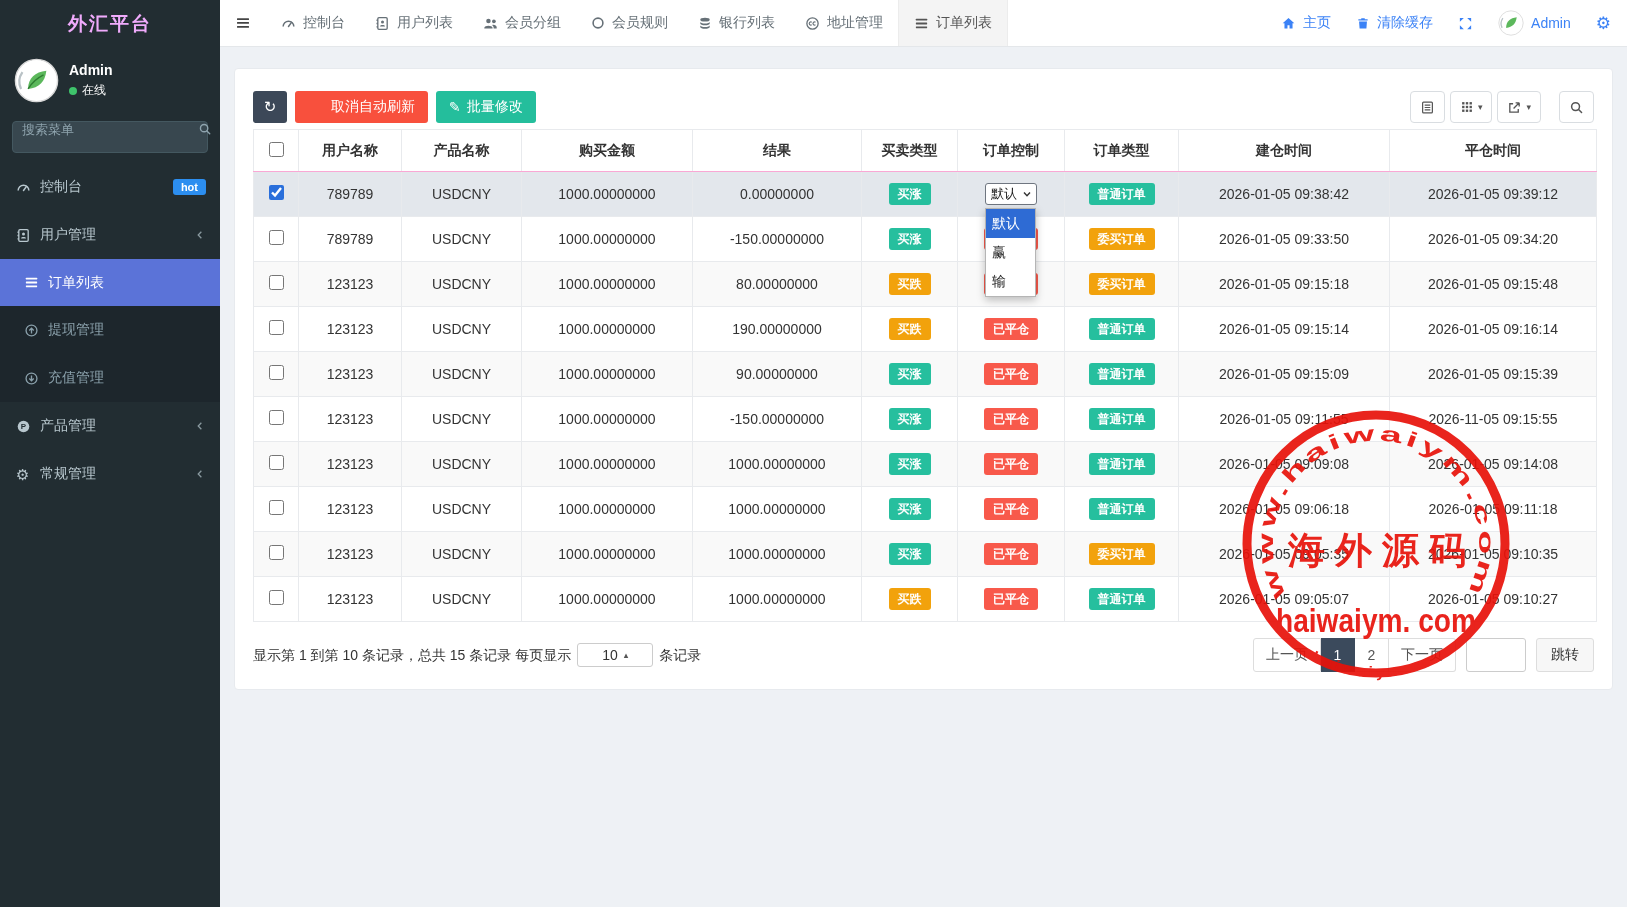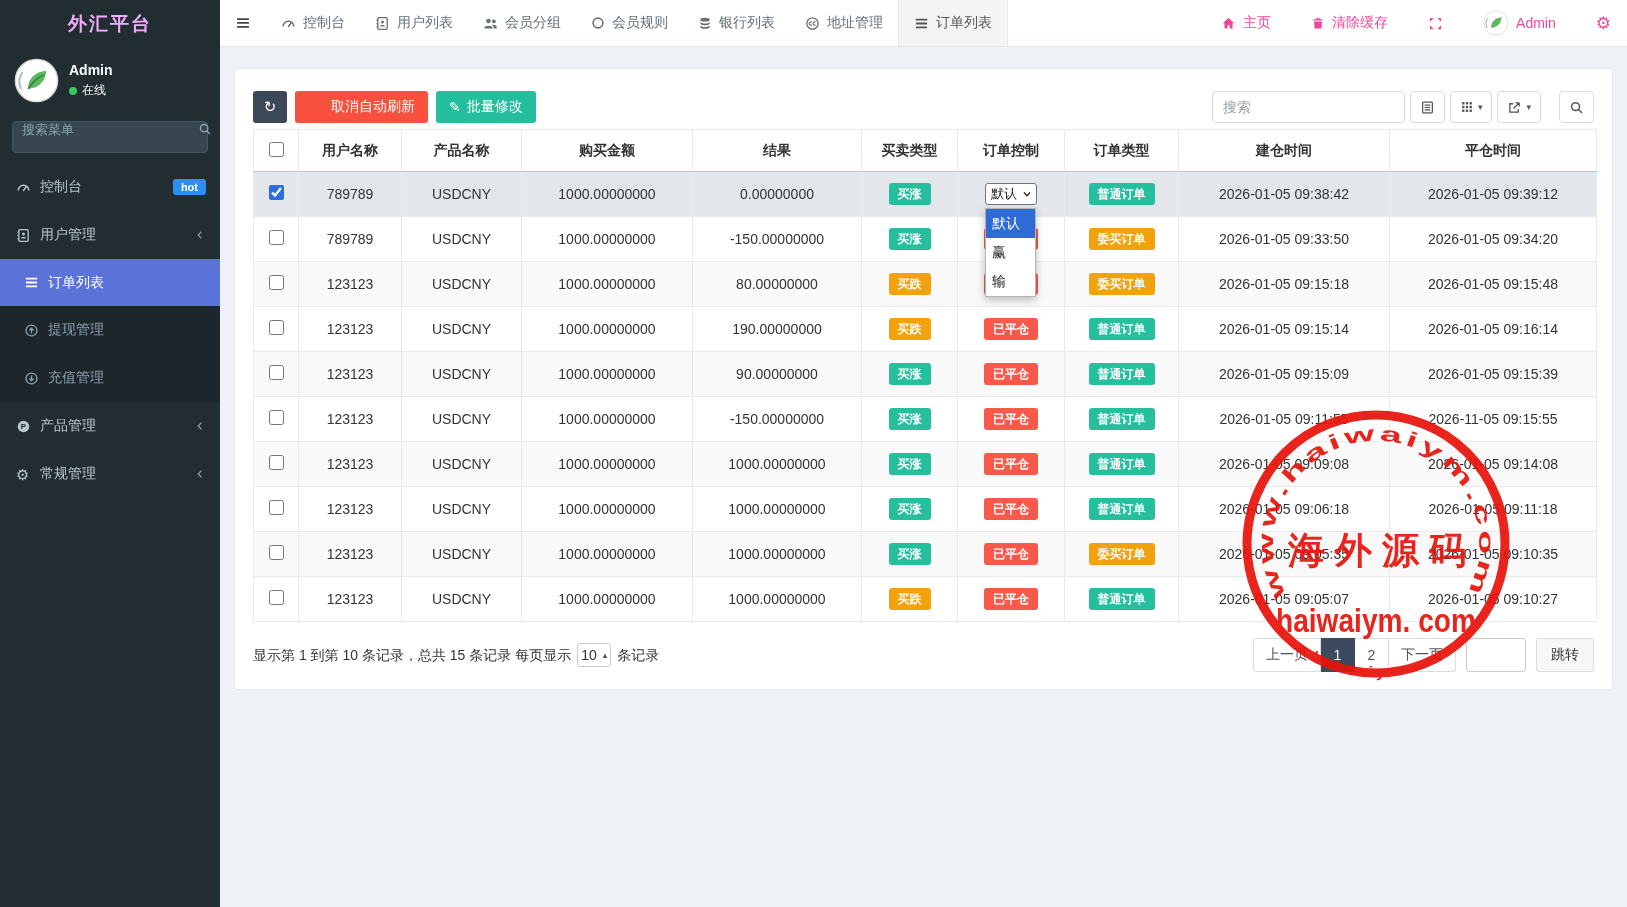--- a/index.html
+++ b/index.html
@@ -26,21 +26,21 @@
   .submenu .menu-item { color:#8aa0ab; padding-left:24px; }
   .submenu .menu-item.active { background:#5b73d8; color:#fff; height:47px; }
   .gear-glyph { font-size:15px; line-height:1; }
 
   
   .navbar { position:absolute; left:220px; top:0; width:1407px; height:47px; background:#fff; border-bottom:1px solid #e4e7ea; display:flex; align-items:stretch; z-index:6; }
   .nav-left { display:flex; align-items:stretch; }
   .nav-burger { display:flex; align-items:center; padding:0 15px; color:#444; cursor:pointer; }
   .nav-item { display:flex; align-items:center; gap:7px; padding:0 15px; color:#667077; font-size:14px; cursor:pointer; }
   .nav-item.active { background:#f4f4f4; border-left:1px solid #ececec; border-right:1px solid #ececec; color:#555; }
-  .nav-right { margin-left:auto; display:flex; align-items:center; gap:40px; padding-right:16px; color:#ec4899; font-size:14px; }
+  .nav-right { margin-left:auto; display:flex; align-items:center; gap:25px; padding-right:16px; color:#3b82f6; font-size:14px; }
   .nav-right .nav-ritem { display:flex; align-items:center; gap:7px; cursor:pointer; }
   .nav-avatar { display:flex; align-items:center; gap:7px; cursor:pointer; }
 
   
   .content { position:absolute; left:220px; top:47px; width:1407px; height:860px; background:#eef1f5; }
   .card { position:absolute; left:14px; top:21px; width:1379px; height:622px; background:#fff; border:1px solid #e7eaee; border-radius:4px; }
 
   .toolbar { position:absolute; left:18px; right:18px; top:22px; height:32px; display:flex; align-items:center; }
   .btn { height:32px; border:none; border-radius:3px; font-size:14px; font-family:inherit; color:#fff; display:inline-flex; align-items:center; gap:6px; padding:0 13px; cursor:pointer; }
   .btn-dark { background:#3c4858; width:34px; justify-content:center; padding:0; font-size:15px; }
@@ -69,21 +69,21 @@
   td.control-cell { position:relative; }
 
   .ctrl-select-wrap { position:relative; display:inline-block; vertical-align:middle; }
   .fake-select { width:52px; height:22px; border:1.5px solid #6f7680; border-radius:3px; background:#fff; display:flex; align-items:center; justify-content:space-between; padding:0 4px 0 5px; font-size:13px; color:#222; cursor:pointer; }
   .select-panel { position:absolute; top:25px; left:0px; width:51px; background:#fff; border:1px solid #b5b5b5; box-shadow:0 3px 8px rgba(0,0,0,.25); z-index:40; }
   .select-option { height:29px; line-height:29px; padding-left:6px; font-size:14px; color:#222; text-align:left; cursor:pointer; }
   .select-option.active { background:#2e6bd4; color:#fff; }
 
   
   .card-footer { position:absolute; left:18px; right:18px; top:566px; height:40px; display:flex; align-items:center; justify-content:space-between; font-size:14px; color:#333; }
-  .pgsize { display:inline-flex; align-items:center; gap:6px; border:1px solid #ccc; border-radius:3px; padding:3px 3px; margin:0 6px; cursor:pointer; background:#fff; }
+  .pgsize { display:inline-flex; align-items:center; gap:6px; border:1px solid #ccc; border-radius:3px; padding:3px 24px; margin:0 6px; cursor:pointer; background:#fff; }
   .pgsize .caret-up { font-size:9px; color:#555; }
   .pager { display:flex; align-items:center; }
   .page-btn { height:34px; min-width:34px; padding:0 12px; background:#fff; border:1px solid #ddd; border-left:none; color:#555; display:inline-flex; align-items:center; justify-content:center; font-size:14px; cursor:pointer; }
   .page-btn.first { border-left:1px solid #ddd; border-radius:3px 0 0 3px; }
   .page-btn.last { border-radius:0 3px 3px 0; }
   .page-btn.num { padding:0; width:34px; }
   .page-btn.active { background:#3b4a5c; border-color:#3b4a5c; color:#fff; }
   .jump-input { width:60px; height:34px; border:1px solid #ccc; border-radius:3px; margin-left:10px; outline:none; padding:0 6px; font-size:14px; }
   .jump-btn { height:34px; padding:0 14px; background:#f7f7f7; border:1px solid #ddd; border-radius:3px; color:#333; font-size:14px; margin-left:10px; cursor:pointer; font-family:inherit; }
 
@@ -342,21 +342,20 @@
       <button class="btn btn-dark">
           <span>↻</span>
         </button>
       <button class="btn btn-red">取消自动刷新</button>
       <button class="btn btn-green">
           <span>✎</span>
           <span>批量修改</span>
         </button>
 
       <span class="tb-right">
-        <input class="search-box" type="text" placeholder="搜索" style="">
         <span class="tbtn">
           <span>
               <svg class="ic" width="15" height="15" viewBox="0 0 16 16" fill="none" stroke="currentColor" stroke-width="1.3">
                 <rect x="2.8" y="2.2" width="10.4" height="11.6" rx="1"></rect>
                 <path d="M5 5.4h6M5 8h6M5 10.6h6"></path>
               </svg>
             </span>
         </span>
         <span class="tbtn">
           <span>

